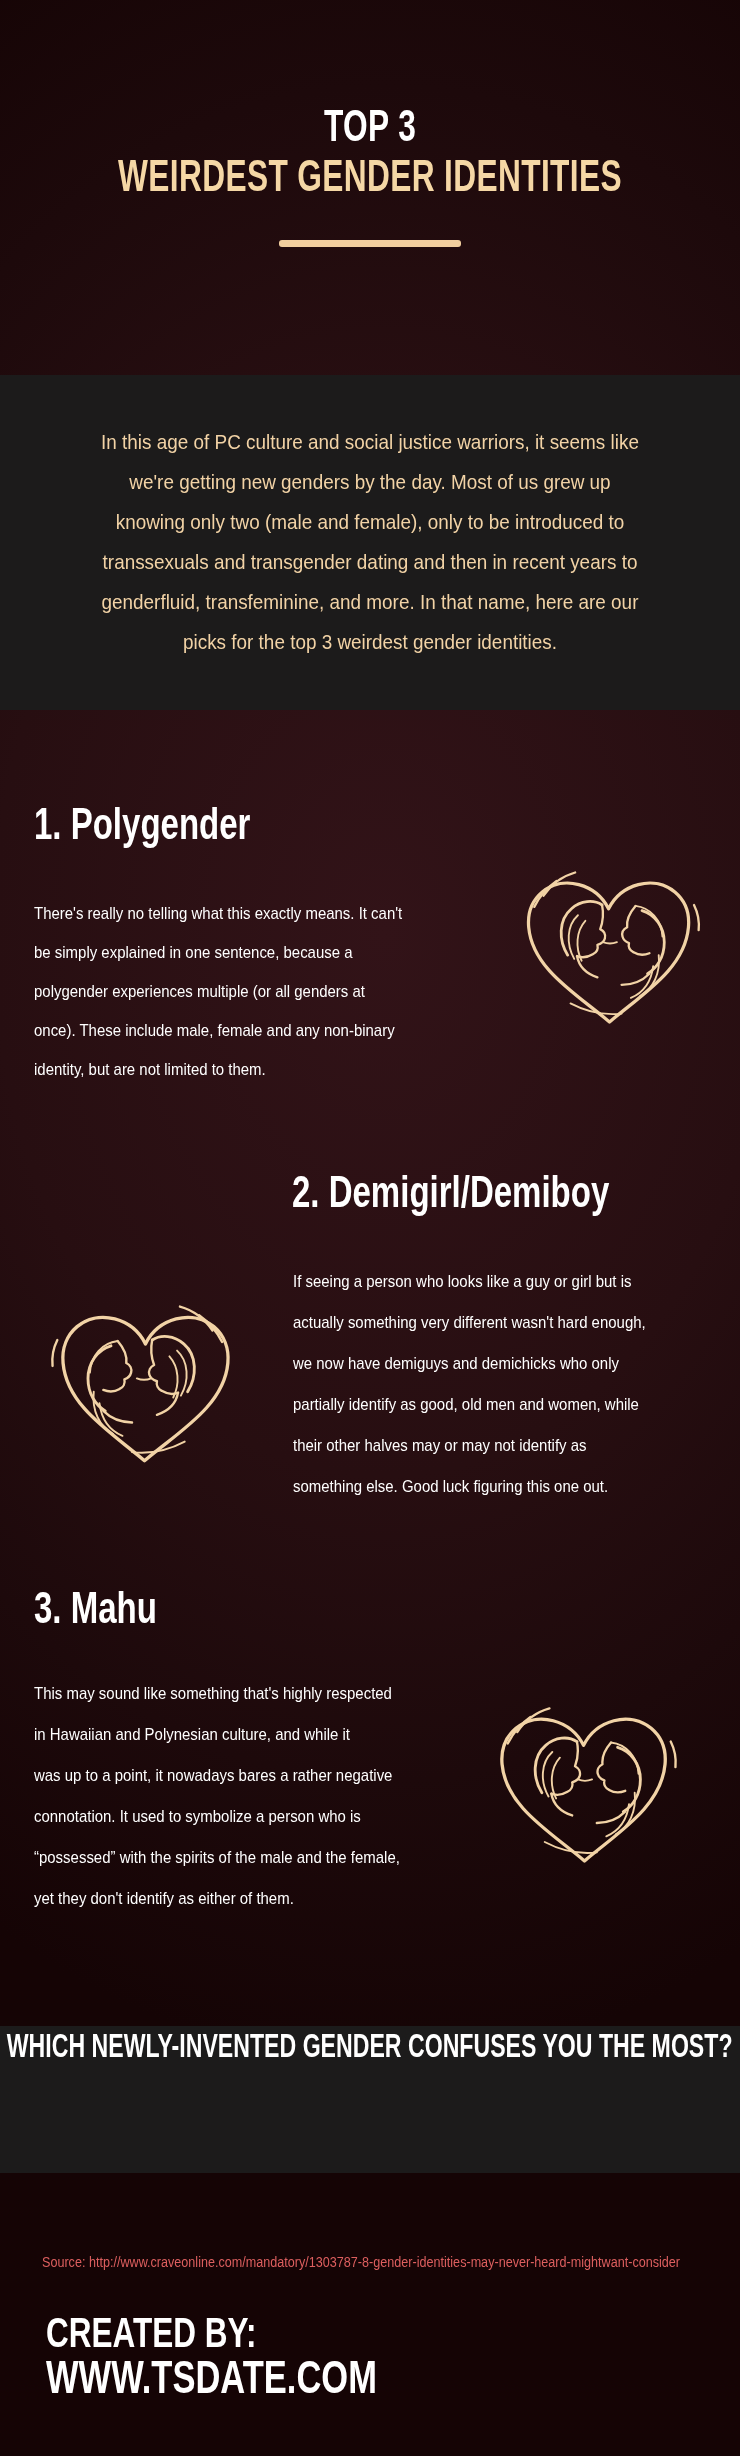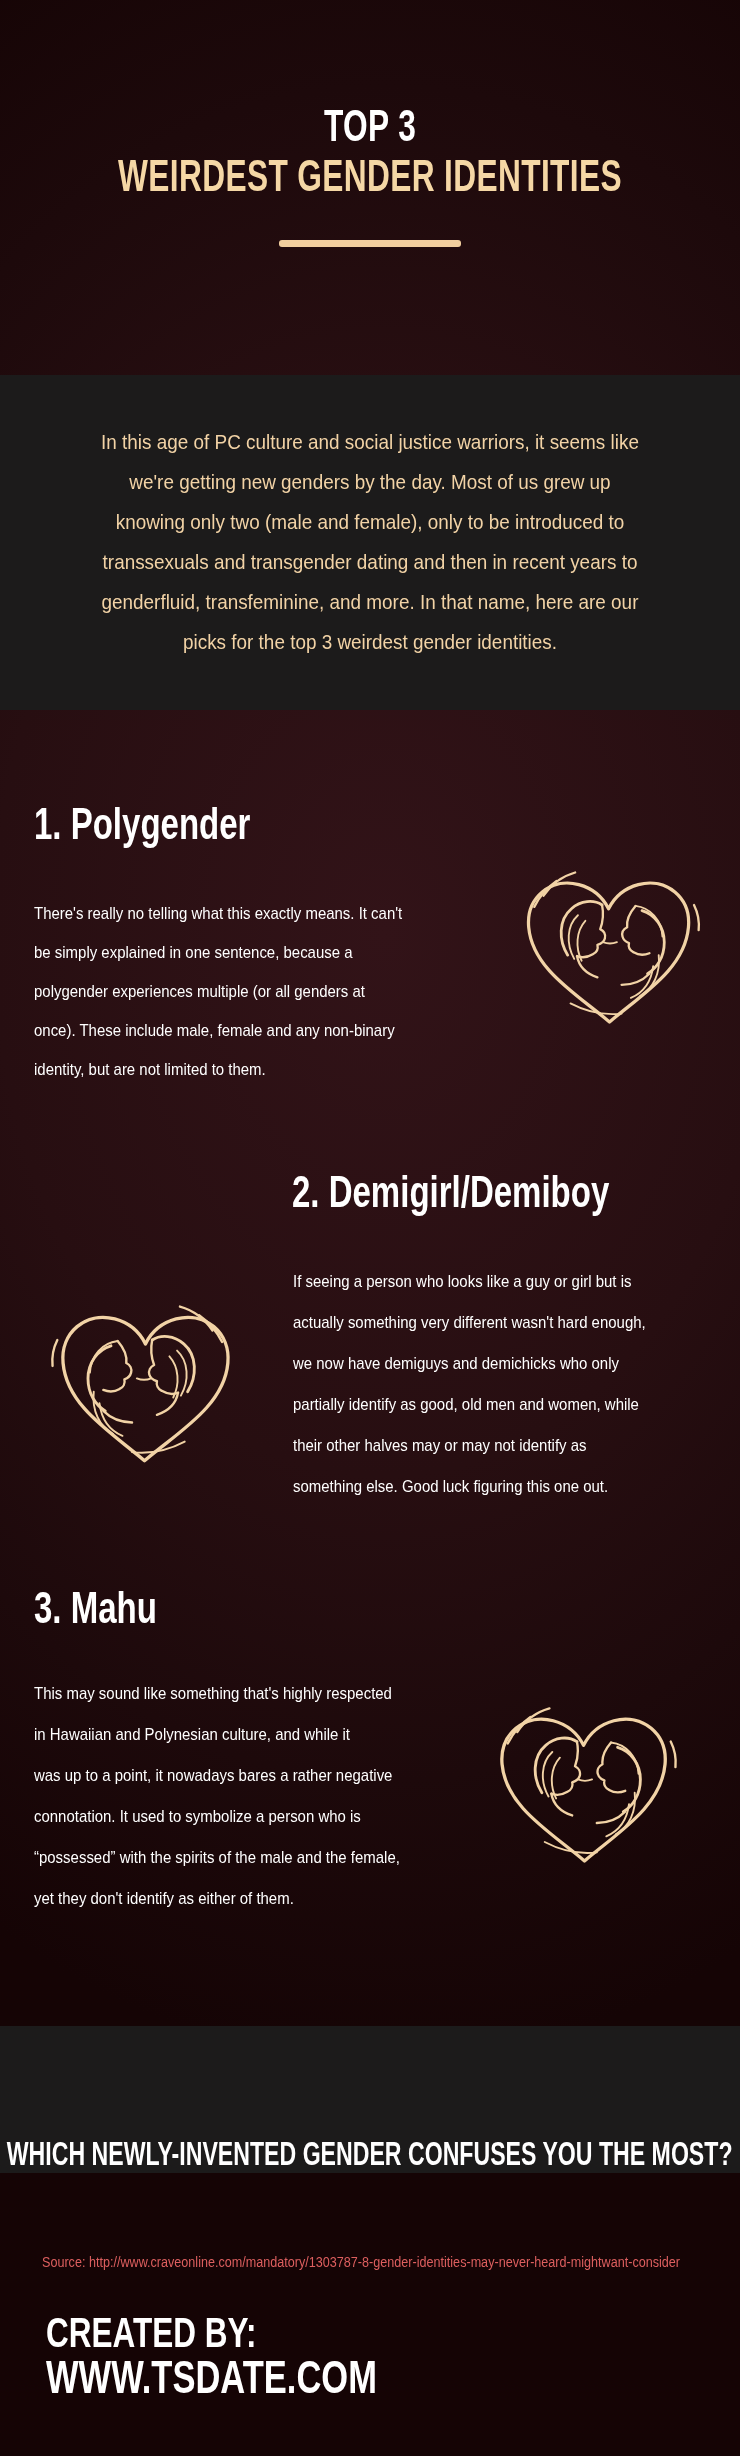--- a/index.html
+++ b/index.html
@@ -14,21 +14,21 @@
     background:
       radial-gradient(110% 46% at 52% 38%, #321318 0%, #270e11 48%, #1d090b 75%, #150405 100%);
   }
   .band {
     position: absolute;
     left: 0;
     width: 740px;
     background: #1c1b1b;
   }
   .band-intro { top: 333px; height: 335px; margin-top: 42px; }
-  .band-question { top: 2026px; height: 147px; display: flex; align-items: flex-end; justify-content: center; }
+  .band-question { top: 2026px; height: 147px; display: flex; align-items: flex-start; justify-content: center; }
 
   .title-wrap { position: absolute; top: 102px; left: 0; width: 740px; text-align: center; }
   .title-line1, .title-line2 {
     display: inline-block;
     font-weight: 700;
     font-size: 44px;
     line-height: 1.1;
     letter-spacing: 0.5px;
     transform: scaleX(0.72);
     transform-origin: center top;

